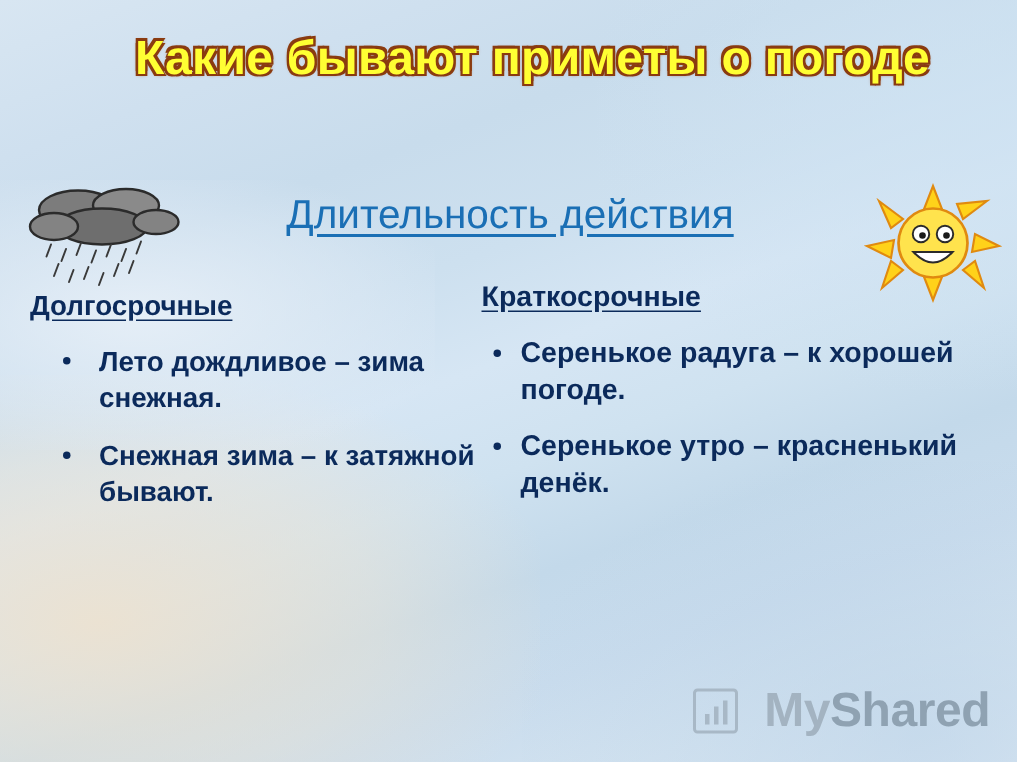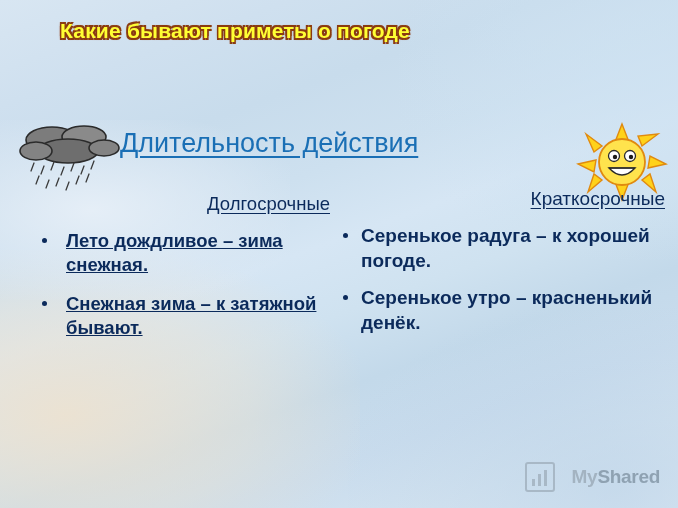--- a/index.html
+++ b/index.html
@@ -65,56 +65,56 @@
     height: 260px;
     background: radial-gradient(ellipse at 70% 70%, rgba(184,208,230,0.55) 0%, rgba(184,208,230,0) 75%);
     pointer-events: none;
   }
 
   .title {
     position: absolute;
     left: 60px;
     top: 18px;
     width: 560px;
-    text-align: left;
-    font-size: 21px;
+    text-align: right;
+    font-size: 32px;
     font-weight: bold;
     line-height: 1.28;
     color: #ffff33;
     text-shadow:
       -1.6px -1.6px 0 #8a3b10,
        1.6px -1.6px 0 #8a3b10,
       -1.6px  1.6px 0 #8a3b10,
        1.6px  1.6px 0 #8a3b10,
        0 0 3px #8a3b10;
     letter-spacing: 0.2px;
   }
 
   .subtitle {
     position: absolute;
     left: 120px;
     top: 128px;
     width: 440px;
-    text-align: left;
+    text-align: center;
     font-size: 27px;
     color: #1a6fb5;
     text-decoration: underline;
     text-underline-offset: 4px;
   }
 
   .col {
     position: absolute;
   }
   .col-left { left: 20px; top: 193px; width: 310px; }
-  .col-right { left: 335px; top: 188px; width: 330px; }
+  .col-right { left: 321px; top: 188px; width: 330px; }
 
   .col-head {
-    text-align: right;
+    text-align: left;
     font-size: 18.5px;
-    font-weight: normal;
+    font-weight: bold;
     color: #0b2a5b;
     text-decoration: underline;
     text-underline-offset: 3px;
     margin-bottom: 14px;
   }
   .col-right .col-head { font-size: 19px; }
 
   ul.bullets {
     list-style: none;
     margin: 0;
@@ -122,21 +122,21 @@
   }
   ul.bullets li {
     position: relative;
     padding-left: 38px;
     margin-bottom: 15px;
     font-size: 18.5px;
     line-height: 1.3;
     color: #0b2a5b;
     font-weight: bold;
   }
-  .col-left ul.bullets li { padding-left: 46px; font-weight: bold; text-decoration: underline; }
+  .col-left ul.bullets li { padding-left: 46px; font-weight: bold; }
   .col-right ul.bullets li { padding-left: 26px; font-size: 19px; margin-bottom: 13px; }
 
   ul.bullets li::before {
     content: "";
     position: absolute;
     left: 22px;
     top: 9px;
     width: 5px;
     height: 5px;
     border-radius: 50%;
@@ -180,21 +180,21 @@
     justify-content: center;
     gap: 2.5px;
     padding-bottom: 4px;
     box-sizing: border-box;
   }
   .logo .logo-mark i { display: block; width: 3.5px; background: #a8b8c6; }
   .logo .logo-mark i.b1 { height: 7px; }
   .logo .logo-mark i.b2 { height: 12px; }
   .logo .logo-mark i.b3 { height: 16px; }
   .logo .logo-text {
-    font-size: 19px;
+    font-size: 32px;
     font-weight: bold;
     color: #a3b3c1;
     letter-spacing: -0.3px;
     margin-left: 10px;
   }
   .logo .logo-text .shared { color: #8fa2b2; }
 </style>
 </head>
 <body>
 

